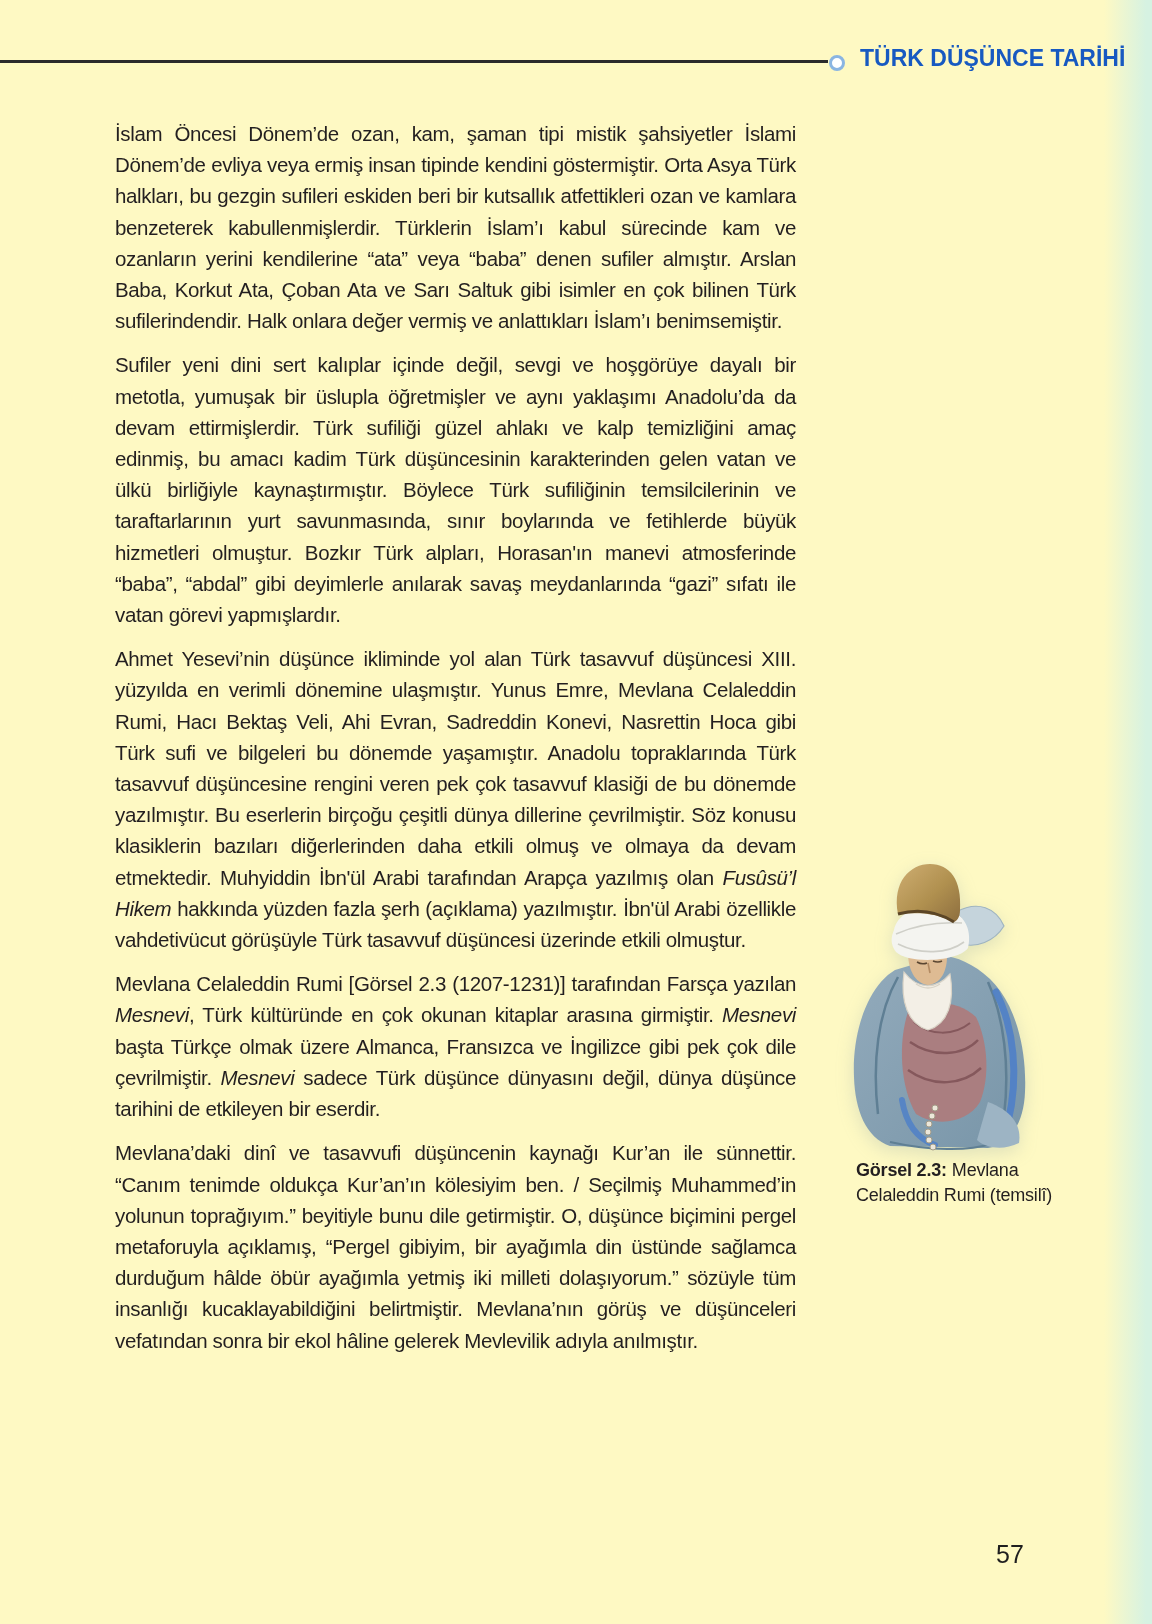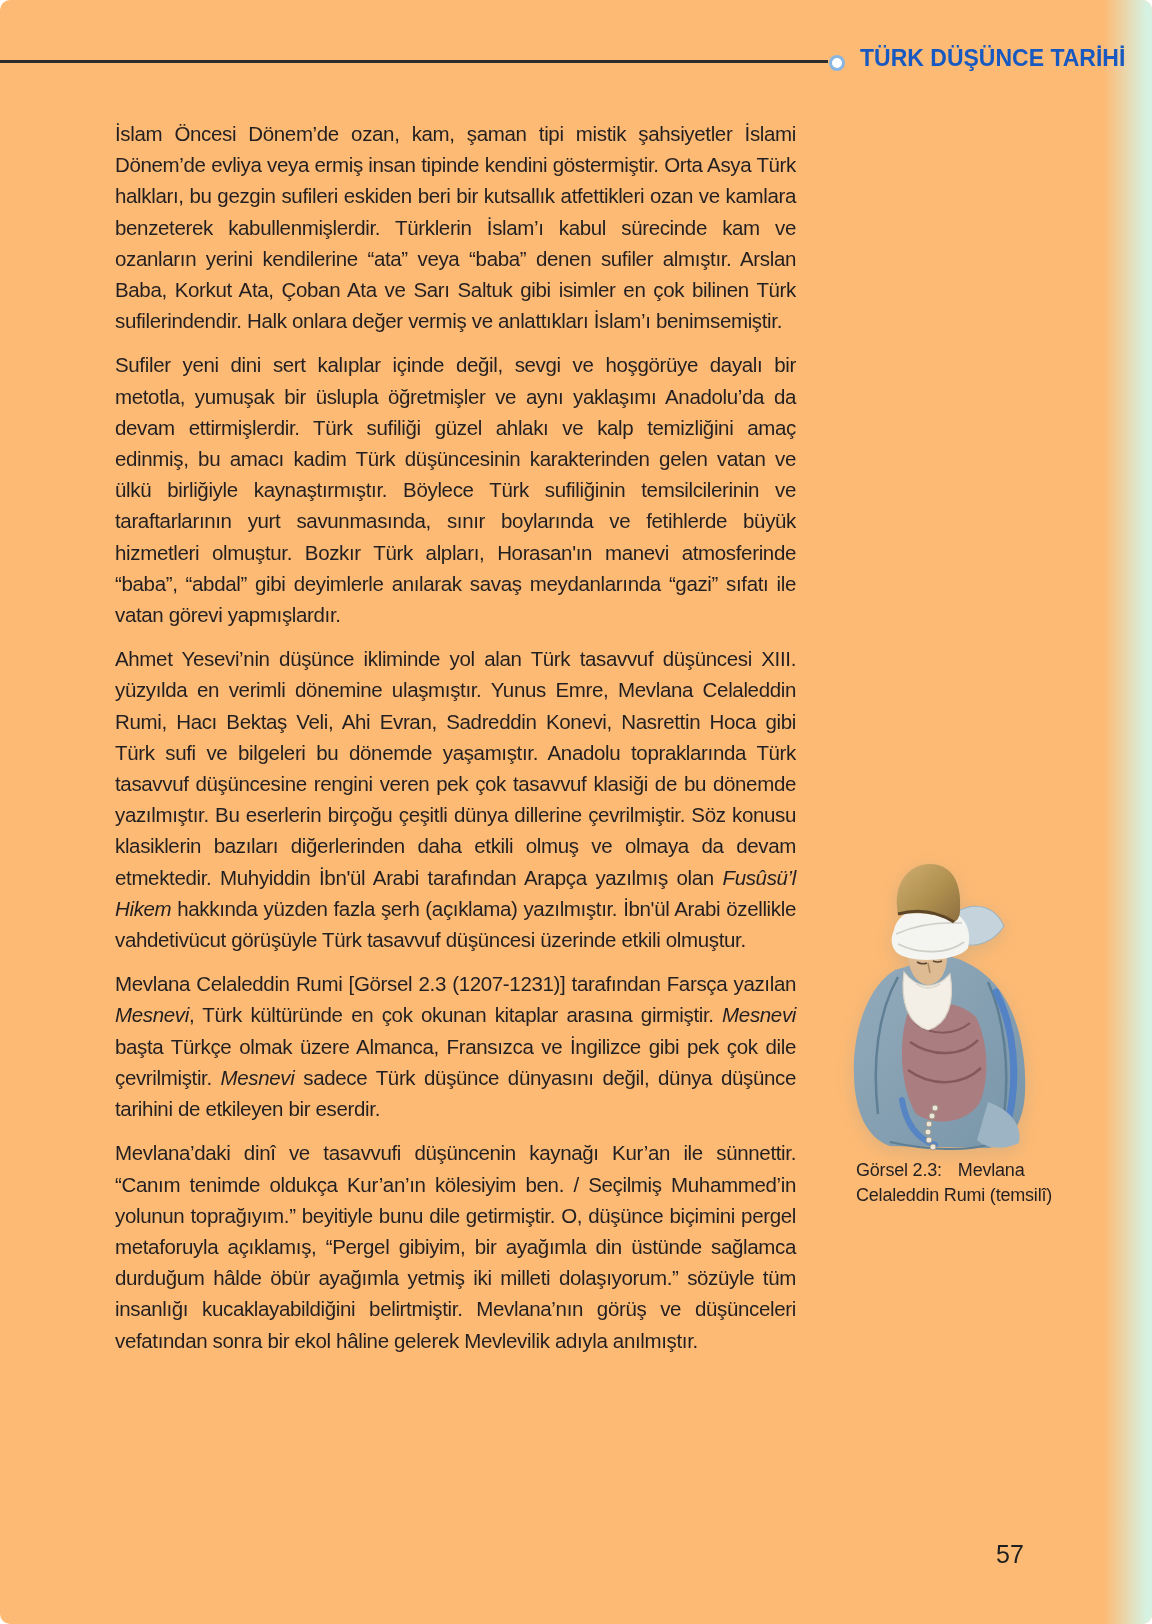--- a/index.html
+++ b/index.html
@@ -1,23 +1,22 @@
 <!DOCTYPE html>
 <html lang="tr"><head>
 <meta charset="utf-8">
 <style>
   html,body{margin:0;padding:0;background:#ffffff;}
   .page{
     position:relative;
     width:1152px;height:1624px;
-    background:#fdba74;
+    background:#fef9c3;
     font-family:"Liberation Sans", sans-serif;
     color:#231f20;
     overflow:hidden;
-    border-radius:10px;
   }
   .edge-tint{
     position:absolute;top:0;right:0;width:48px;height:100%;
     background:linear-gradient(90deg, rgba(214,242,226,0) 0%, #d6f2e2 88%);
     pointer-events:none;
   }
   
   .header-rule{
     position:absolute;left:0;top:60px;width:828px;height:3px;
     background:#2b2b2b;
@@ -43,21 +42,21 @@
   .figure{
     position:absolute;left:838px;top:852px;width:205px;height:300px;
     filter:drop-shadow(0 5px 9px rgba(110,140,155,0.22));
   }
   .figure svg{width:100%;height:100%;display:block;}
   .figure-caption{
     position:absolute;left:856px;top:1158px;width:225px;
     font-size:18px;line-height:25px;letter-spacing:-0.2px;
     text-align:left;color:#231f20;
   }
-  .figure-caption .cap-label{font-weight:400;margin-right:16px;}
+  .figure-caption .cap-label{font-weight:700;margin-right:5px;}
   
   .page-number{
     position:absolute;left:996px;top:1540px;width:60px;
     font-size:25px;color:#1f1f1f;letter-spacing:0;
   }
 </style>
 </head>
 <body>
 
 <div class="page">

